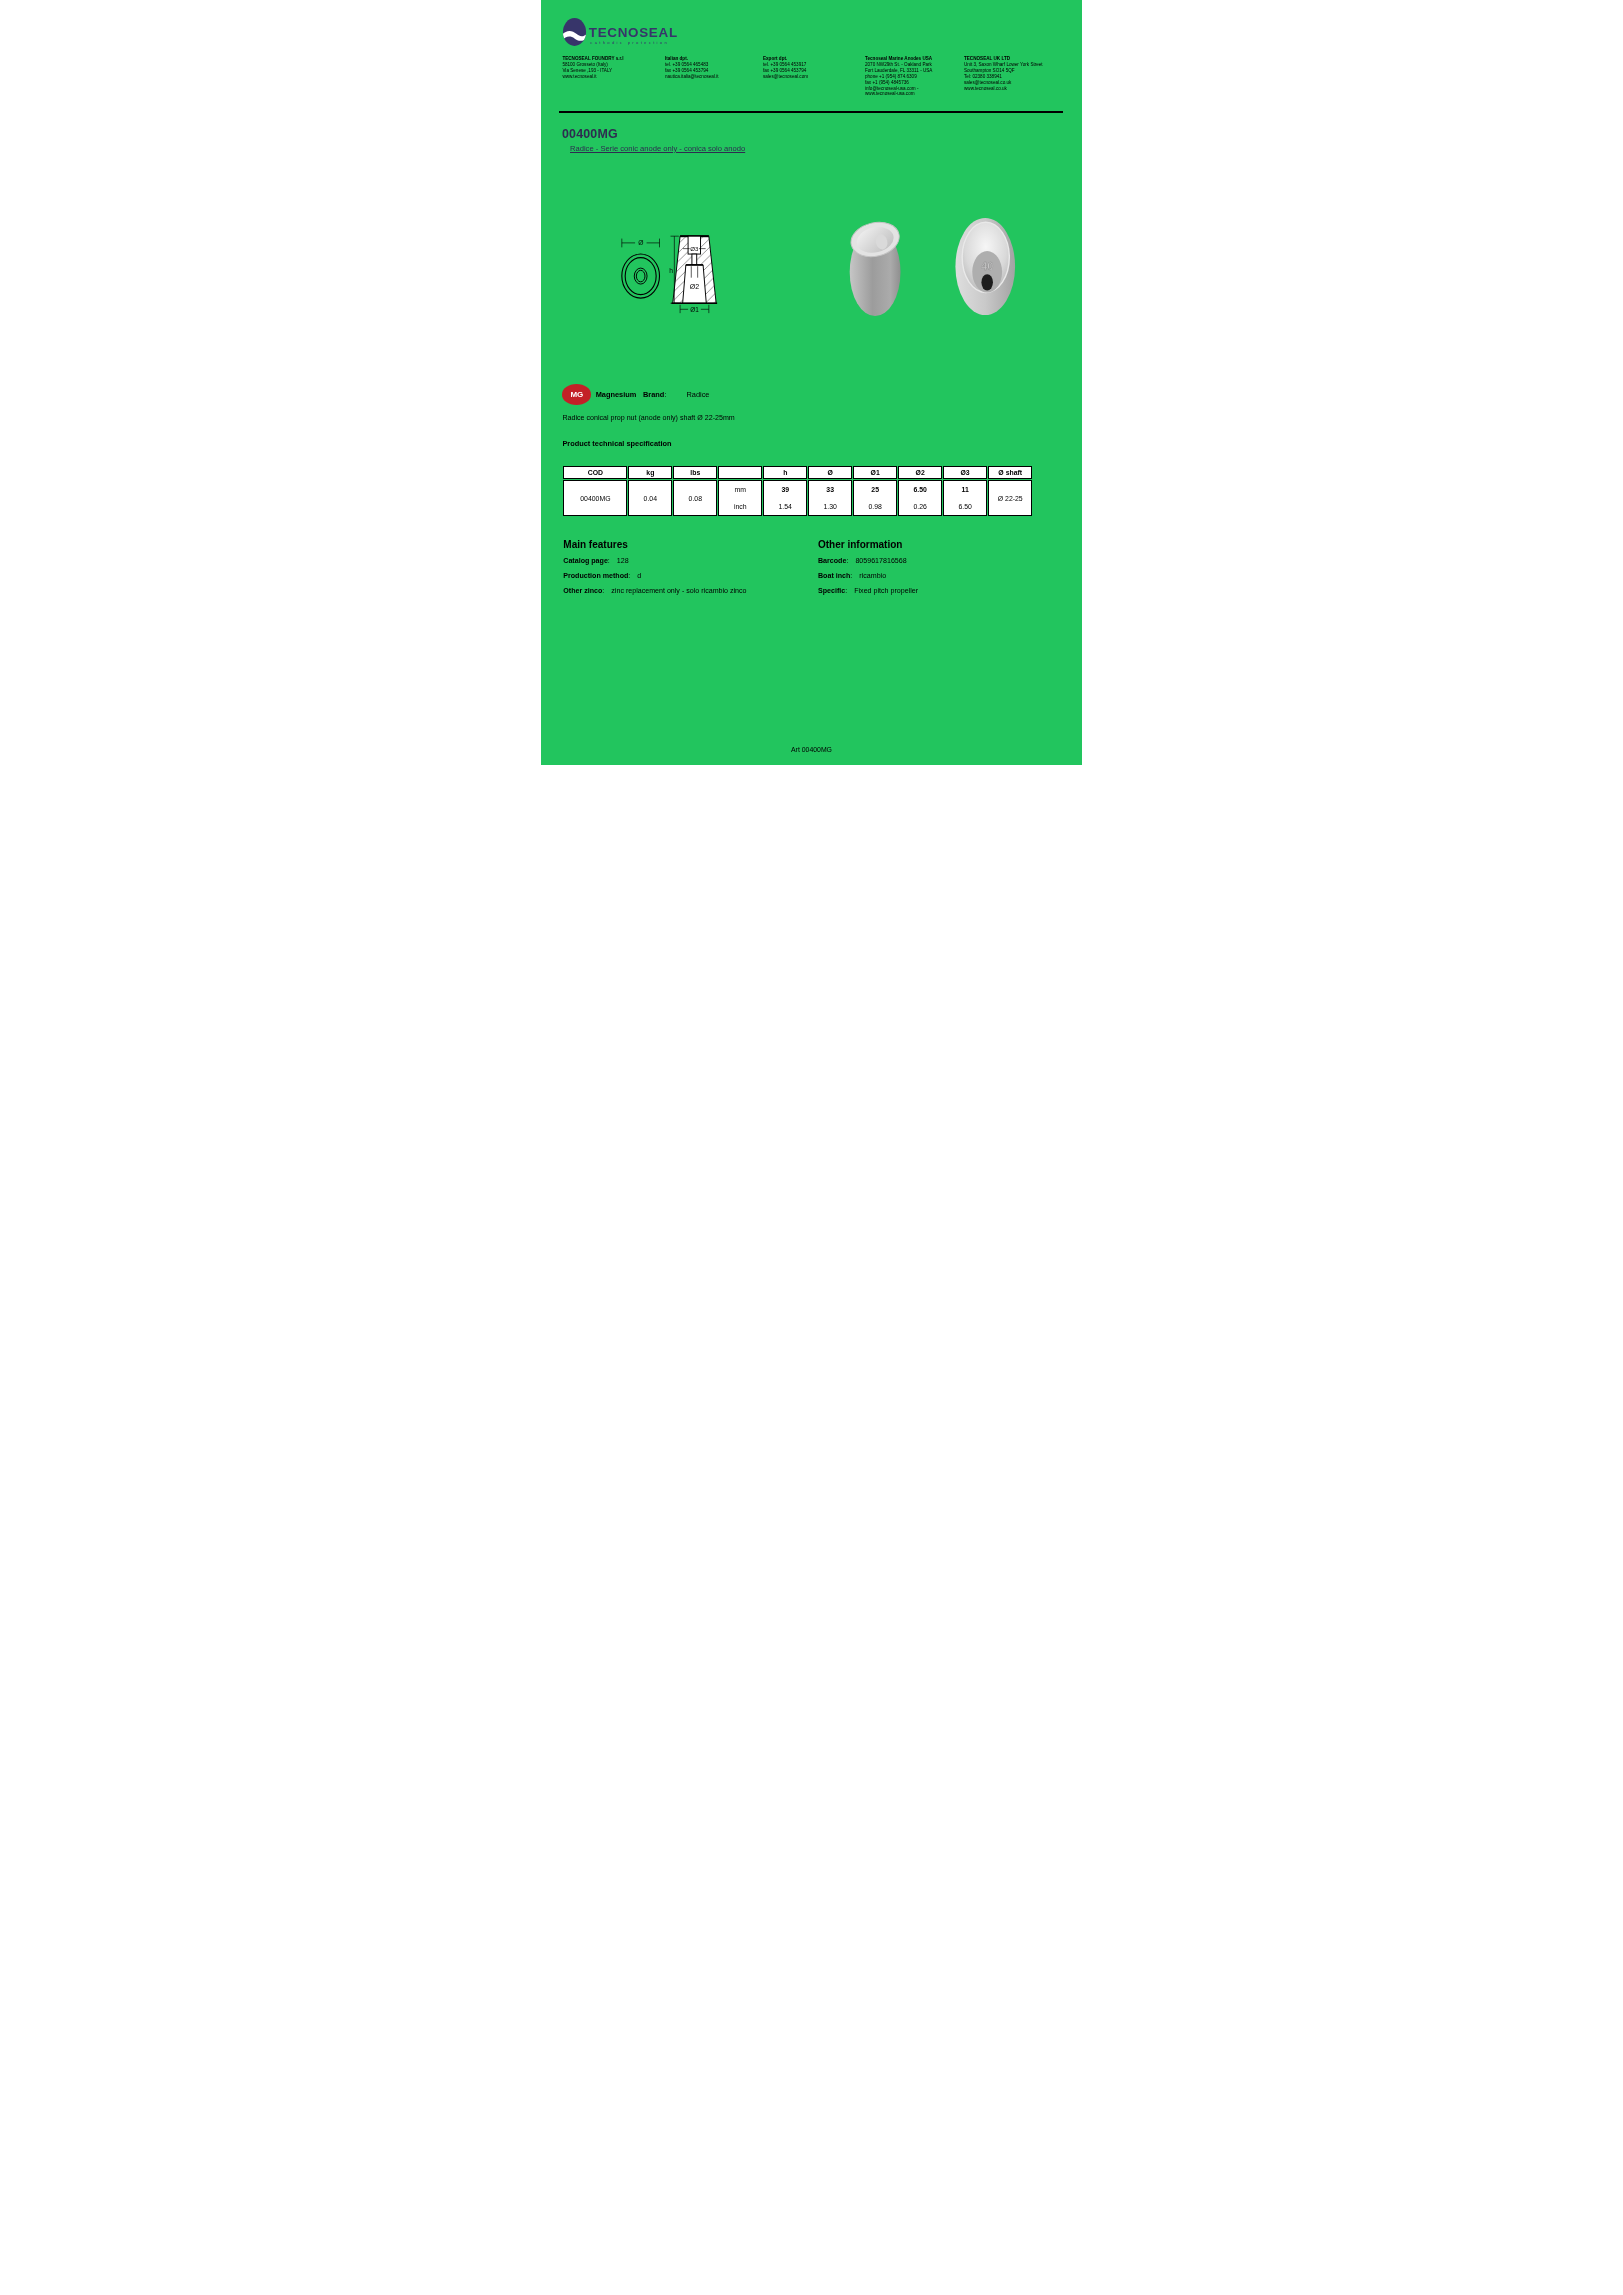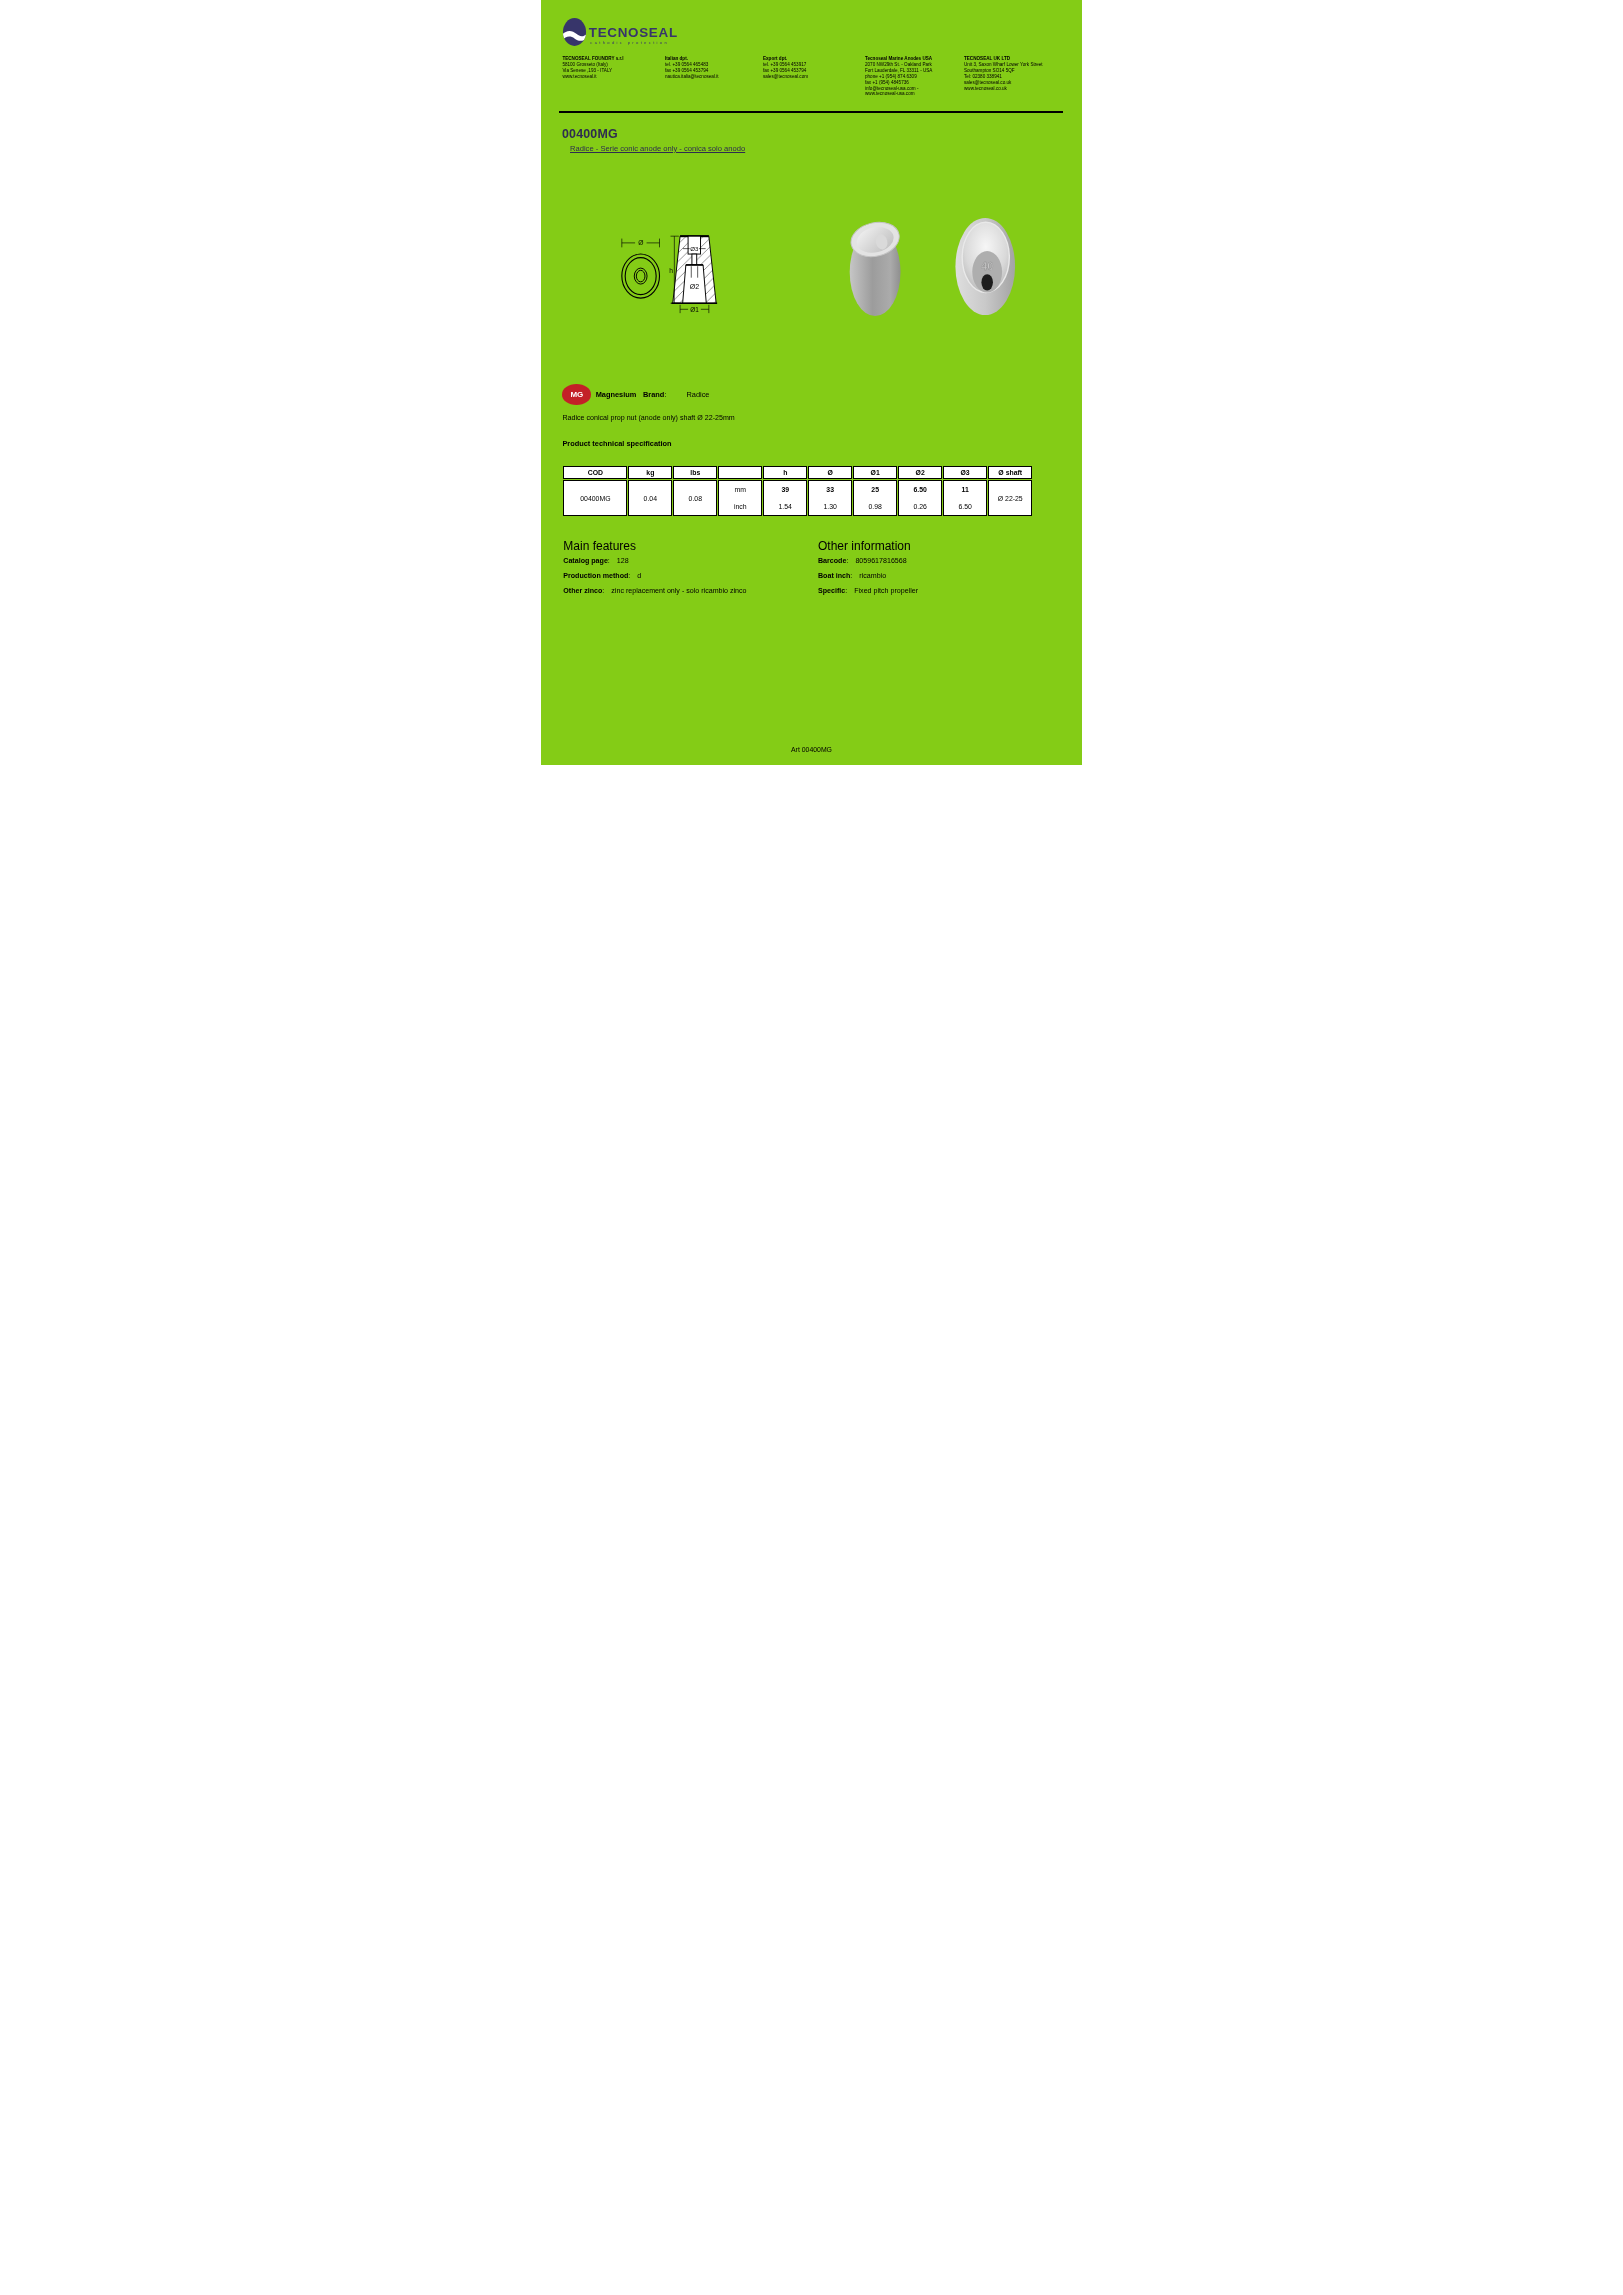--- a/index.html
+++ b/index.html
@@ -4,21 +4,21 @@
 <style>
   :root{
     --navy:#37356a;
     --navy_dark:#2e2c50;
     --badge_red:#c32127;
     --ink:#000000;
   }
   *{box-sizing:border-box;margin:0;padding:0;}
   html,body{background:#ffffff;}
   body{font-family:"Liberation Sans","DejaVu Sans",sans-serif;color:var(--ink);}
-  #page{position:relative;width:541px;height:765px;margin:0 auto;background:#84cc16;overflow:hidden;}
+  #page{position:relative;width:541px;height:765px;margin:0 auto;background:#22c55e;overflow:hidden;}
 
   
   .logo{position:absolute;left:21.4px;top:17px;width:125px;height:30px;color:var(--navy);}
   .contacts{position:absolute;left:0;top:56px;width:100%;font-size:4.6px;line-height:5.9px;}
   .ccol{position:absolute;top:0;}
   .chead{font-weight:bold;}
   .hr{position:absolute;left:18px;top:111px;width:504px;height:1.9px;background:#000;}
 
   
   .title{position:absolute;left:21px;top:127px;font-size:12.4px;font-weight:bold;color:var(--navy_dark);letter-spacing:0.2px;}
@@ -45,21 +45,21 @@
   table{width:100%;border-collapse:separate;border-spacing:1.4px;table-layout:fixed;}
   th,td{border:1px solid #000;background:#fff;text-align:center;vertical-align:middle;
         font-size:6.9px;padding:0;overflow:hidden;}
   th{height:13px;font-weight:bold;}
   tbody td{height:34px;}
   .stack{display:flex;flex-direction:column;height:34px;}
   .stack span{flex:1;display:flex;align-items:center;justify-content:center;}
   .stack .mmv{font-weight:bold;}
 
   
-  .feat-title{position:absolute;font-size:12px;font-weight:normal;top:539px;}
+  .feat-title{position:absolute;font-size:10px;font-weight:bold;top:539px;}
   .features{position:absolute;top:557px;font-size:7.1px;}
   .features .item{margin-bottom:6.9px;}
   .features .fl{font-weight:bold;}
   .features .fv{margin-left:7px;}
 
   
   .footer{position:absolute;left:0;top:746px;width:100%;text-align:center;font-size:6.9px;}
 
   svg text{font-family:"Liberation Sans","DejaVu Sans",sans-serif;}
 </style>

